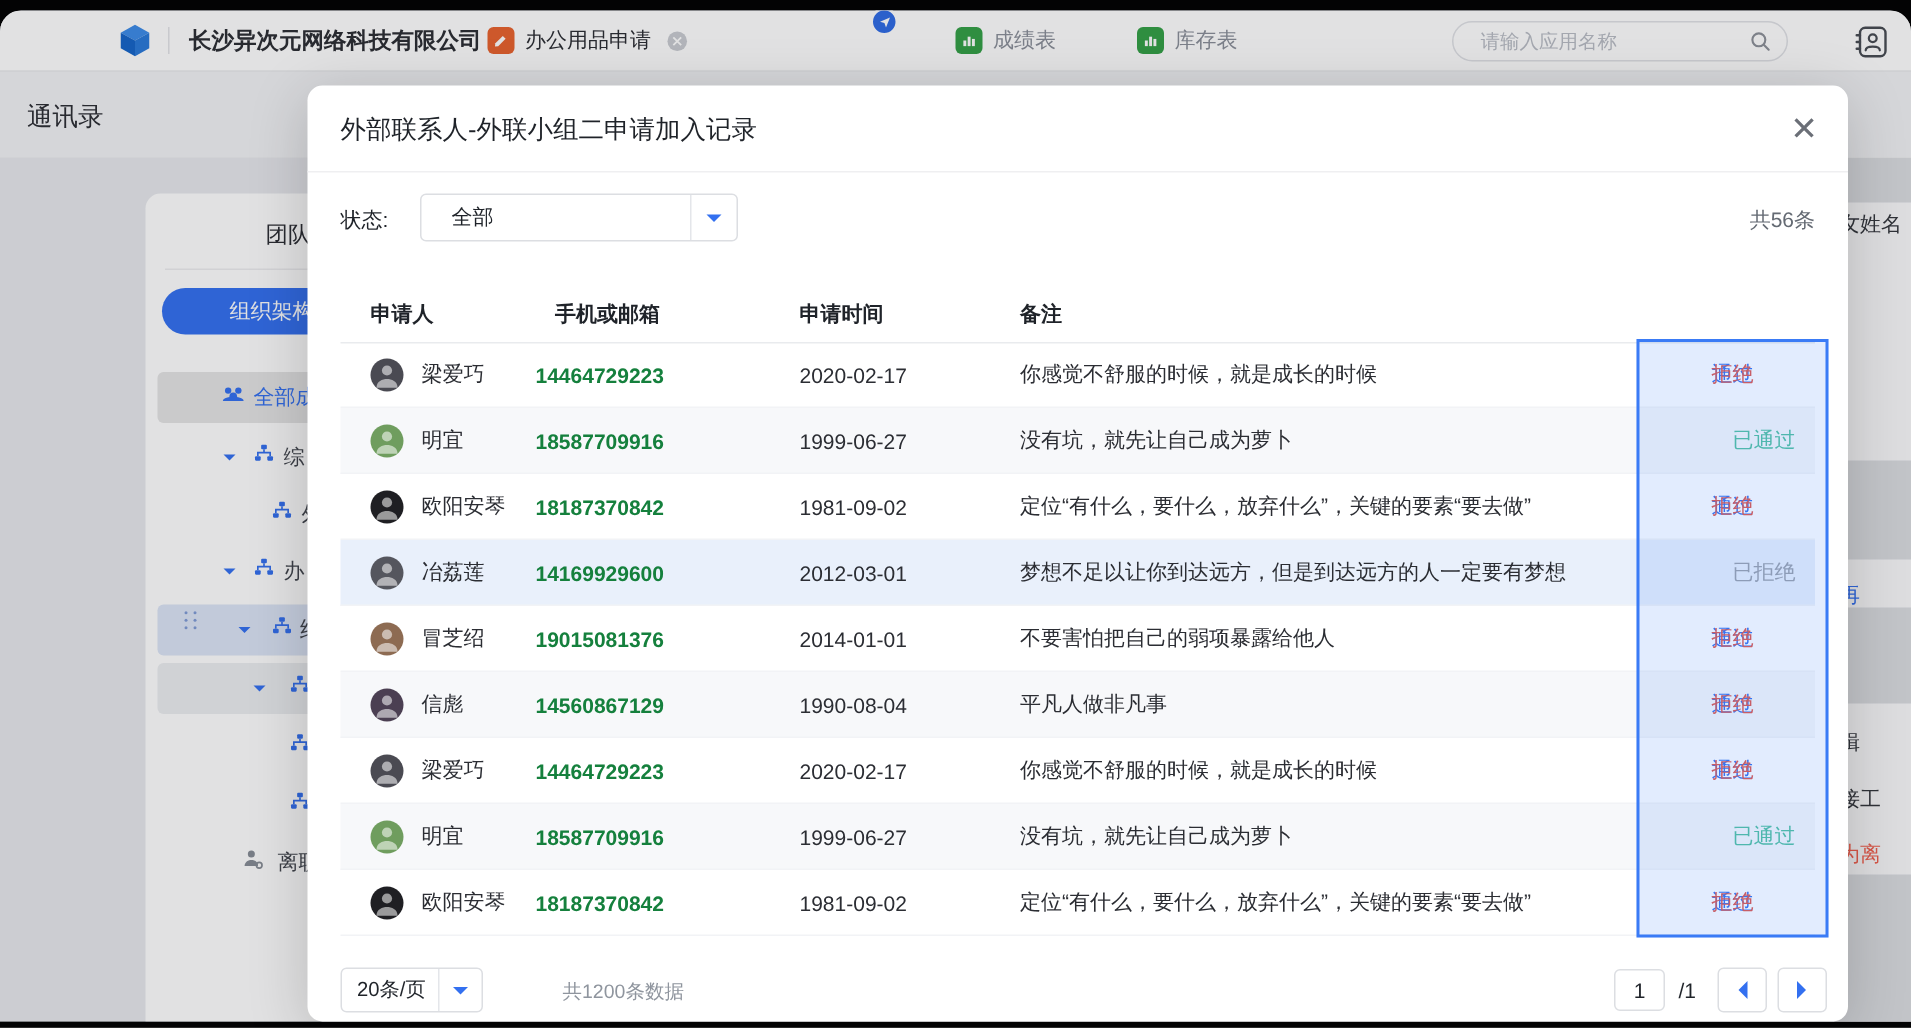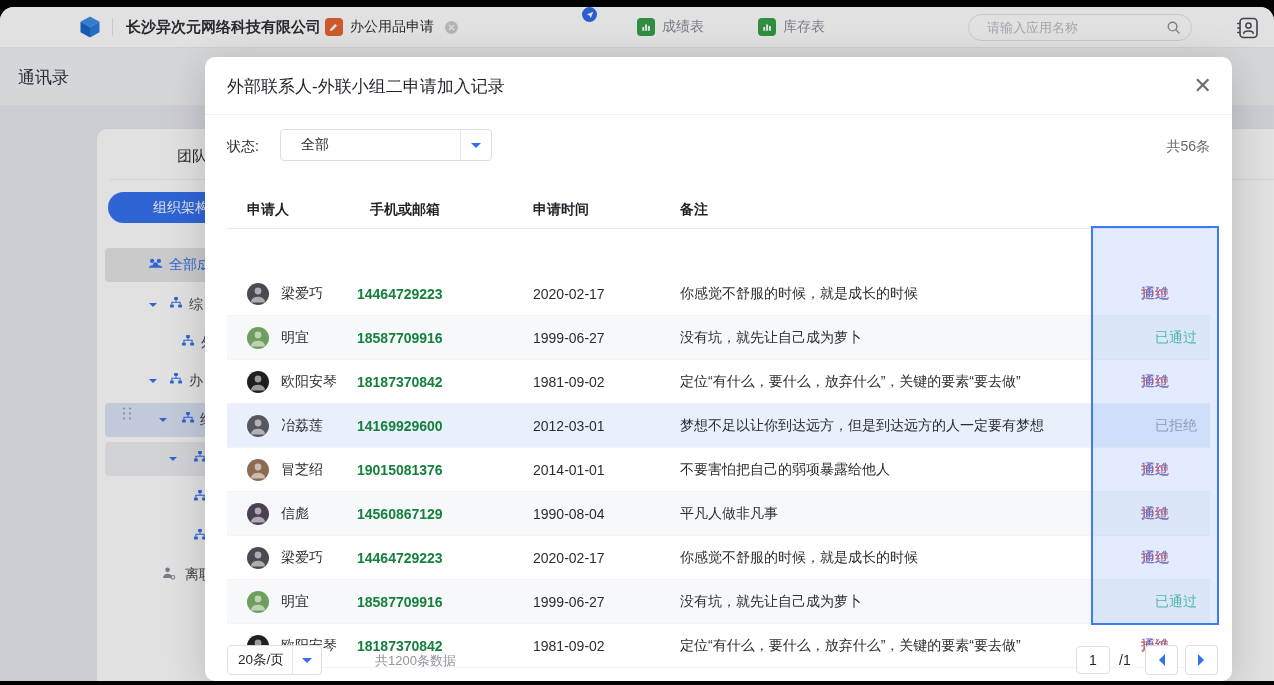--- a/index.html
+++ b/index.html
@@ -61,21 +61,21 @@
   .select{position:absolute;display:flex;align-items:center;border:1px solid #dcdee2;border-radius:4px;
           background:#fff;box-sizing:border-box;cursor:pointer;}
   .status-select{left:75px;top:72px;width:212px;height:32px;}
   .select .val{flex:1;font-size:14px;color:#1f2329;padding-left:20px;}
   .select .arrow-seg{width:30px;height:100%;border-left:1px solid #e4e6ea;display:flex;align-items:center;justify-content:center;}
   .tri-down{width:0;height:0;border:5px solid transparent;border-top-color:#3370f0;margin-top:5px;}
   .m-total{position:absolute;right:22px;top:81px;font-size:14px;color:#646a73;}
   .thead{position:absolute;left:22px;top:133px;width:983px;height:38px;border-bottom:1px solid #e9ebee;}
   .thead span{position:absolute;top:11px;font-size:14px;font-weight:bold;color:#1f2329;}
   .rows{position:absolute;left:22px;top:171px;width:983px;}
-  .row{position:absolute;left:0;width:983px;height:44px;border-bottom:1px solid #f2f3f6;box-sizing:border-box;margin-top:44px;}
+  .row{position:absolute;left:0;width:983px;height:44px;border-bottom:1px solid #f2f3f6;box-sizing:border-box;}
   .row.zebra{background:#f7f8fa;}
   .row.activebg{background:#e9f0fb;}
   .row span{position:absolute;top:50%;transform:translateY(-50%);}
   .avatar{left:20px;width:22px;height:22px;border-radius:50%;overflow:hidden;}
   .c-name{left:54px;font-size:14px;color:#2b2d33;}
   .c-phone{left:130px;font-size:14px;color:#15803d;font-weight:bold;}
   .c-date{left:306px;font-size:14px;color:#2b2d33;}
   .c-note{left:453px;font-size:14px;color:#2b2d33;white-space:nowrap;}
   .c-act{left:866px;width:124px;height:44px;display:flex;align-items:center;top:0!important;transform:none!important;}
   .c-act.pair{justify-content:center;gap:18px;}
@@ -268,20 +268,31 @@
             <div class="tree-row" style="top: 429px;">
               <span style="left: 56px;"><svg width="15" height="15" viewBox="0 0 16 16">
                   <circle cx="7" cy="4.6" r="2.5" fill="#878d96"></circle>
                   <path d="M2.2 13.2 c0-3.4 3-4.4 4.8-4.4 s4.8 1 4.8 4.4 Z" fill="#878d96"></path>
                   <circle cx="12.6" cy="12.6" r="2" fill="none" stroke="#878d96" stroke-width="1.2"></circle>
                 </svg></span>
               <span class="t-label" style="left: 80px;">离职</span>
             </div>
           </div>
       </div>
+      <div class="rstrip" id="rstrip">
+        <div class="rblock" style="top:0;height:30px"></div>
+        <div class="rblock" style="top:202px;height:66px"></div>
+        <div class="rblock" style="top:300px;height:64px"></div>
+        <div class="rblock" style="top:478px;height:98px"></div>
+      <div class="rfrag" style="top: 36px; color: rgb(51, 54, 60);">攵姓名</div>
+          <div class="rfrag" style="top: 283px; color: rgb(51, 112, 240);">再</div>
+          <div class="rfrag" style="top: 381px; color: rgb(51, 54, 60);">辑</div>
+          <div class="rfrag" style="top: 419px; color: rgb(51, 54, 60);">接工</div>
+          <div class="rfrag" style="top: 456px; color: rgb(242, 96, 78);">为离</div>
+        </div>
     </div>
   </div>
 
   <div class="overlay"></div>
 
   <div class="modal">
     <div class="m-title">外部联系人-外联小组二申请加入记录</div>
     <div class="m-close">✕</div>
     <div class="m-div"></div>
 

